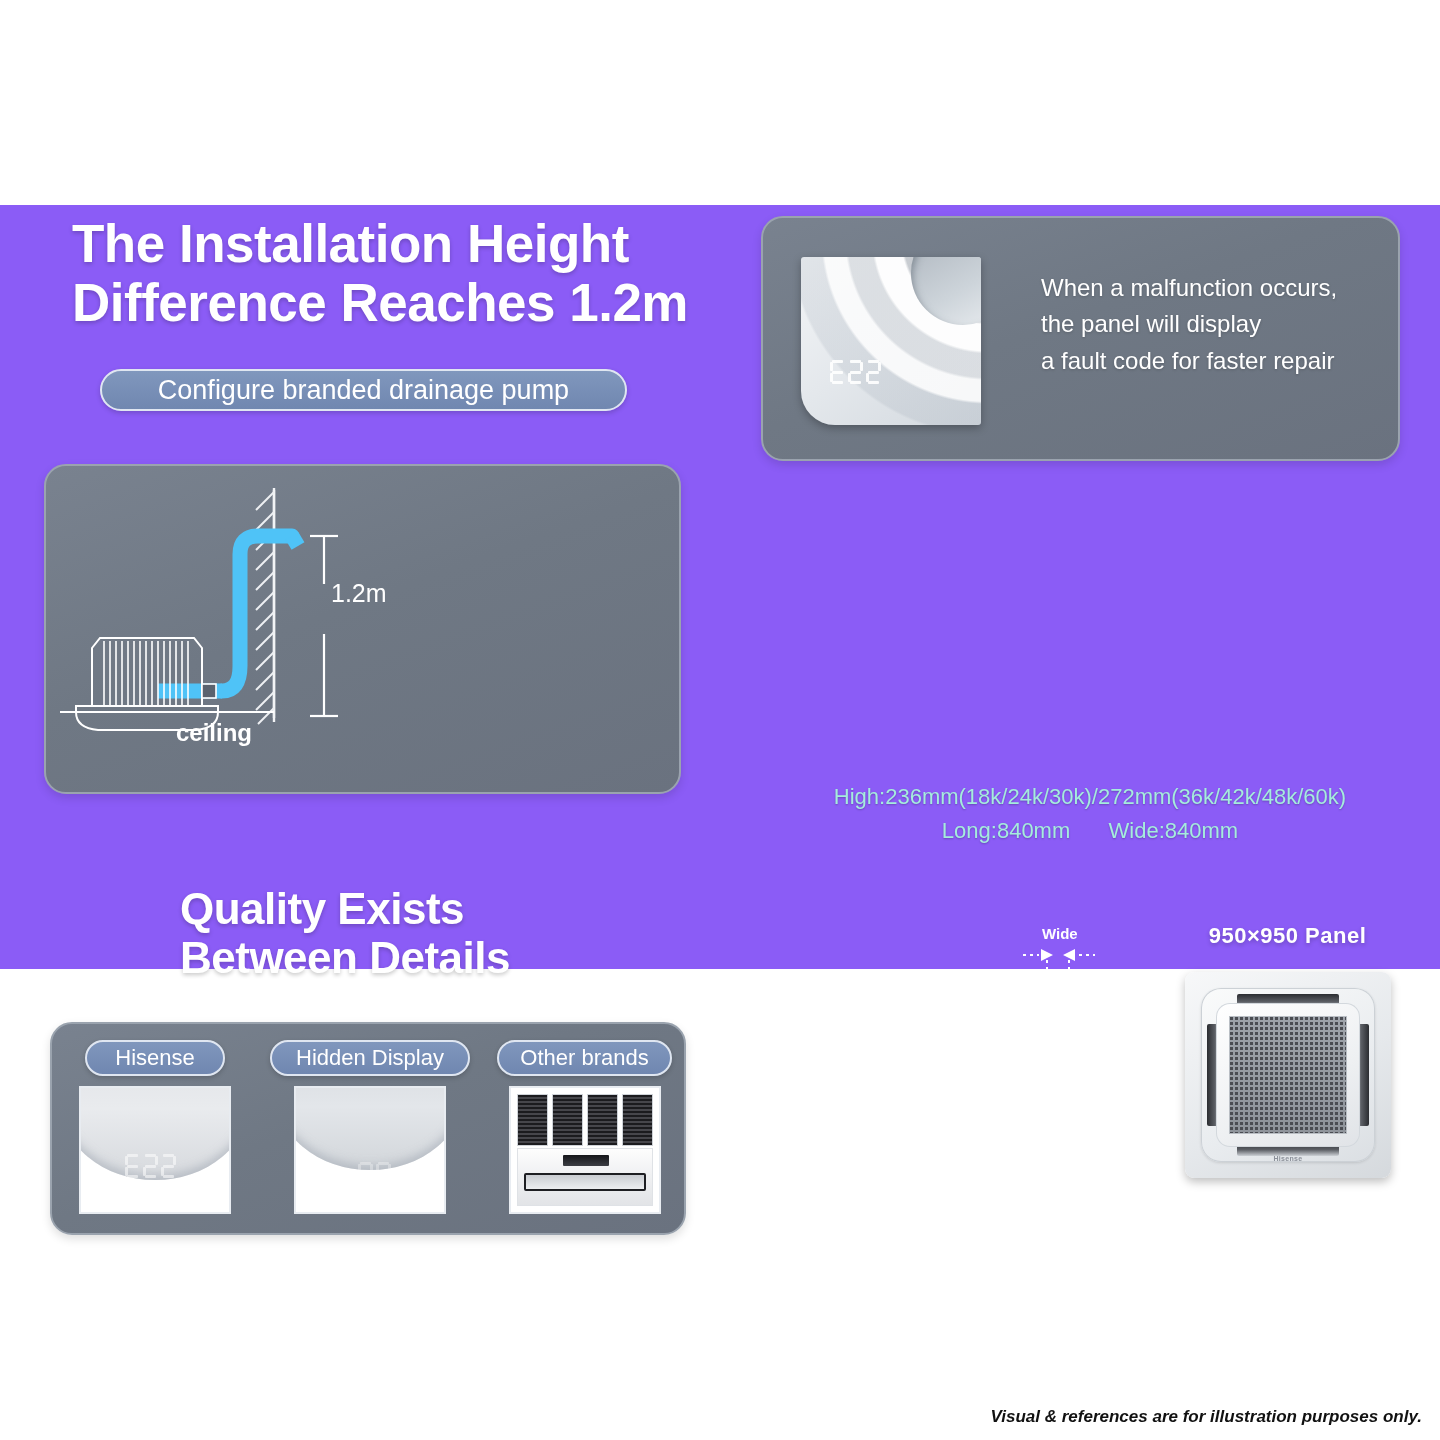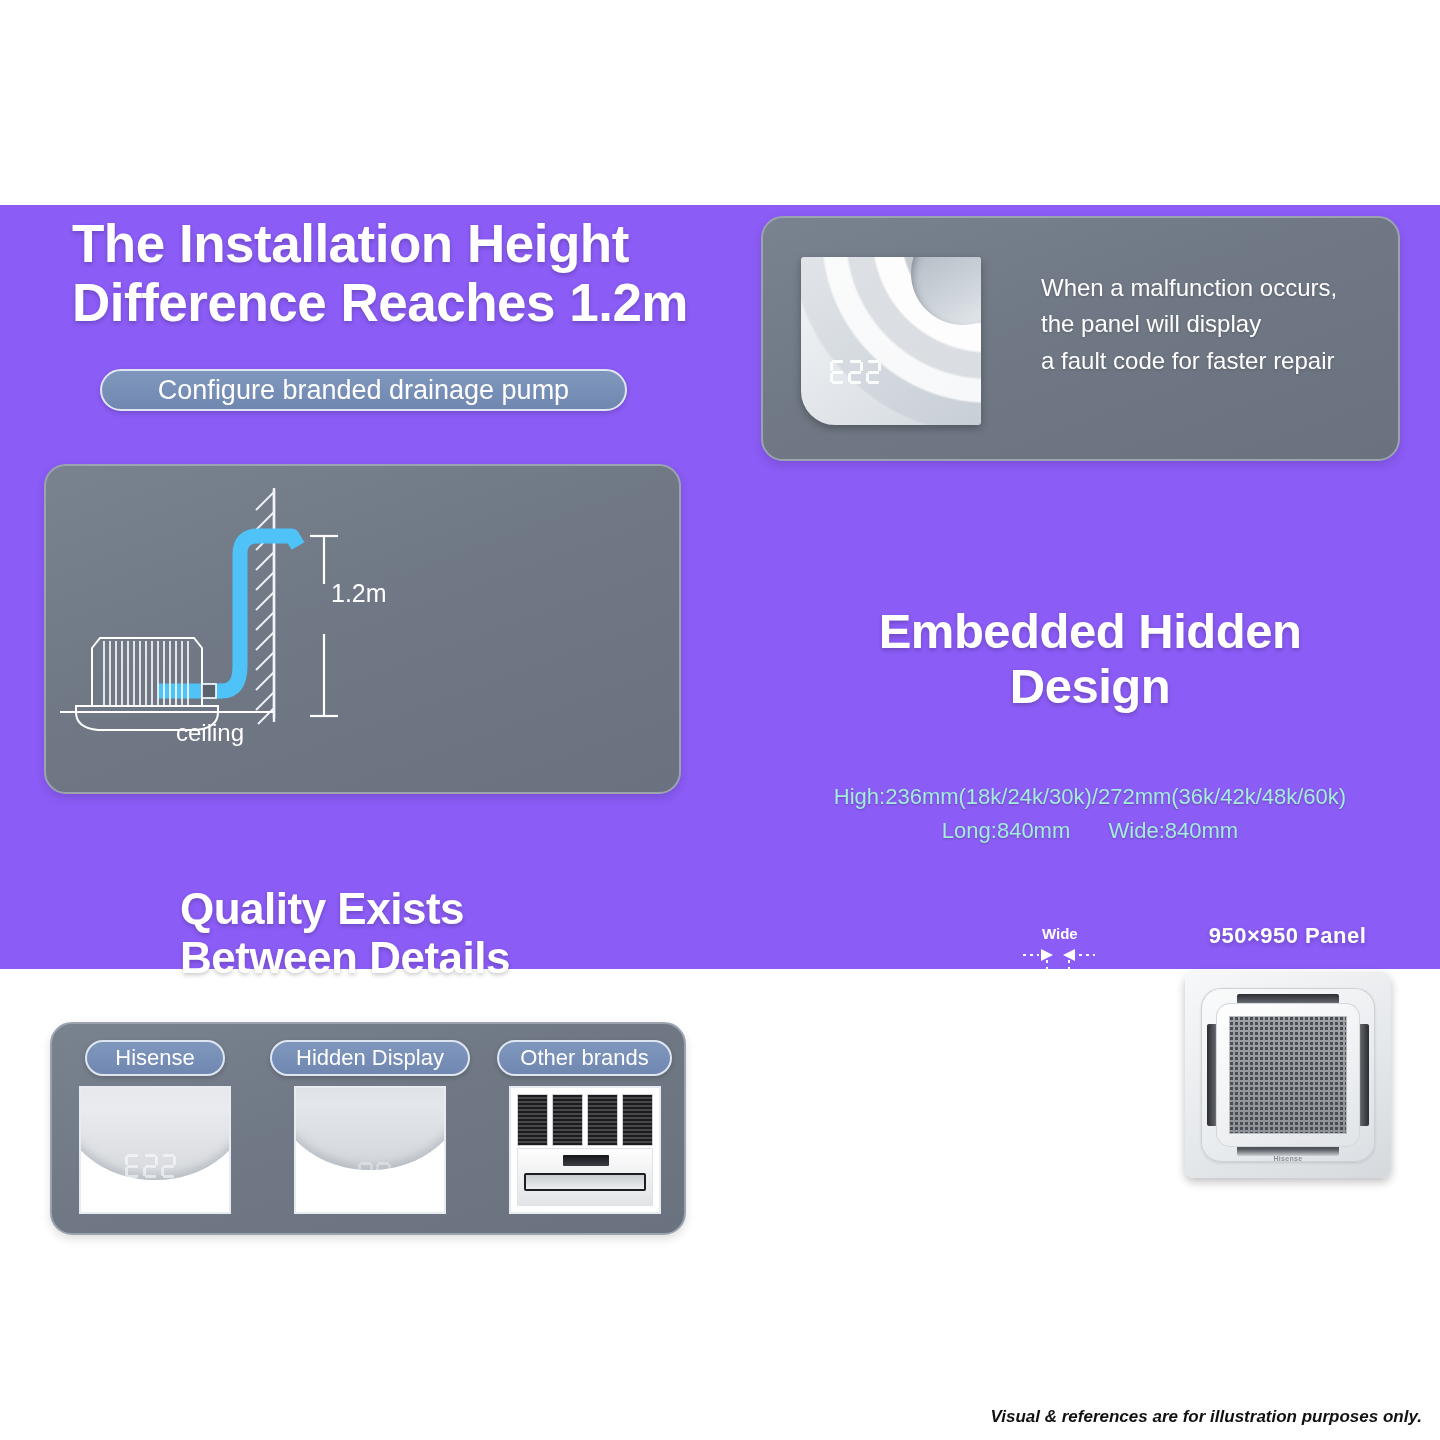--- a/index.html
+++ b/index.html
@@ -464,27 +464,23 @@
 
       <g stroke="#ffffff" stroke-width="2.2">
         <line x1="278" y1="70" x2="278" y2="118"></line>
         <line x1="278" y1="168" x2="278" y2="250"></line>
         <line x1="264" y1="70" x2="292" y2="70"></line>
         <line x1="264" y1="250" x2="292" y2="250"></line>
       </g>
     </svg>
 
     <div style="position:absolute; left:253px; top:113px; color:#ffffff; font-size:25px;margin-left:32px;">1.2m</div>
-    <div style="position:absolute; left:130px; top:253px; color:#ffffff; font-size:24px;">ceiling</div>
-  </div>
-
-  <div class="h-title" id="title-embedded" style="left:770px; top:399px;">
-    <span class="ln">Embedded Hidden</span>
-    <span class="ln">Design</span>
-  </div>
+    <div style="position:absolute; left:130px; top:253px; color:#ffffff; font-size:24px;font-weight:bold;">ceiling</div>
+  </div>
+
 
   <div id="embed-dims" style="left:770px; top:575px;">
     <span class="ln">High:236mm(18k/24k/30k)/272mm(36k/42k/48k/60k)</span>
     <span class="ln">
       <span>Long:840mm</span>
       <span class="gapm"></span>
       <span>Wide:840mm</span>
     </span>
   </div>
 

